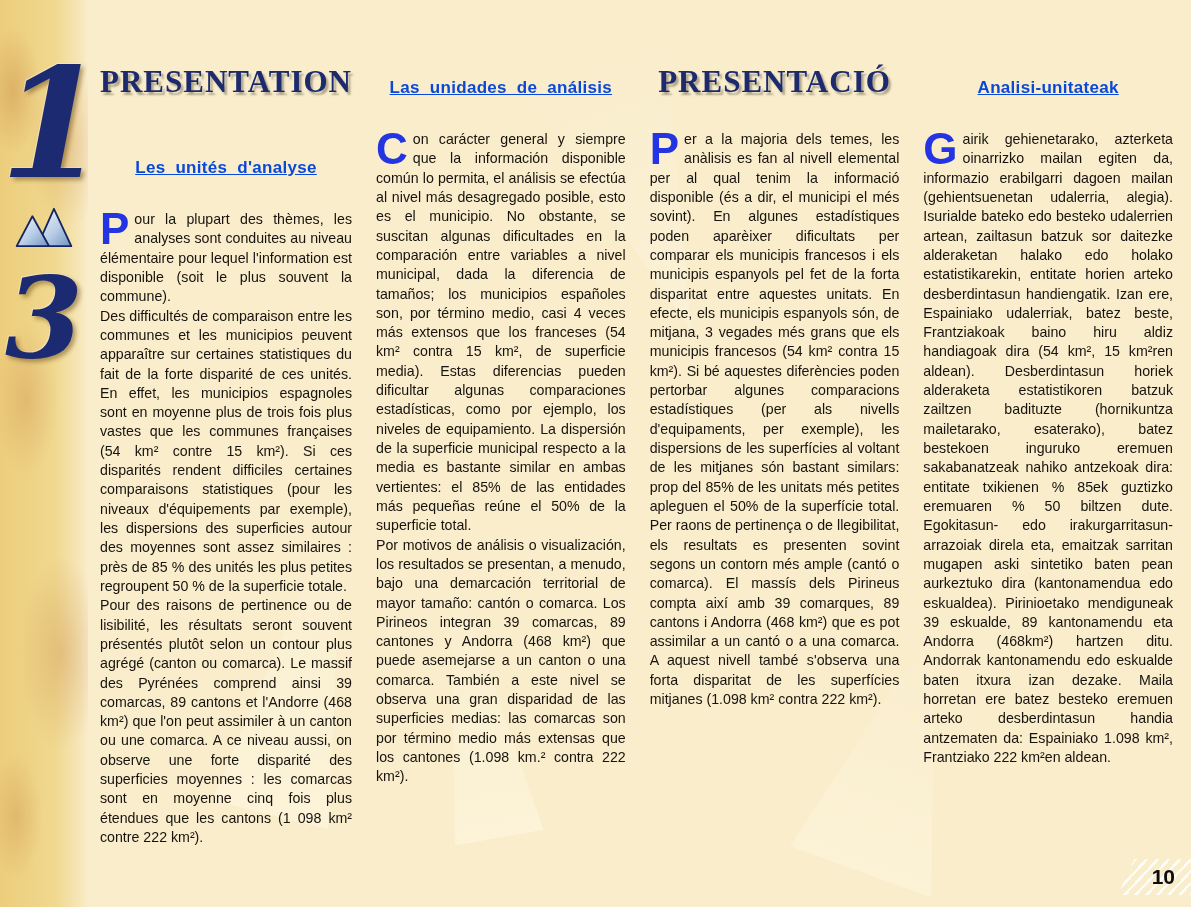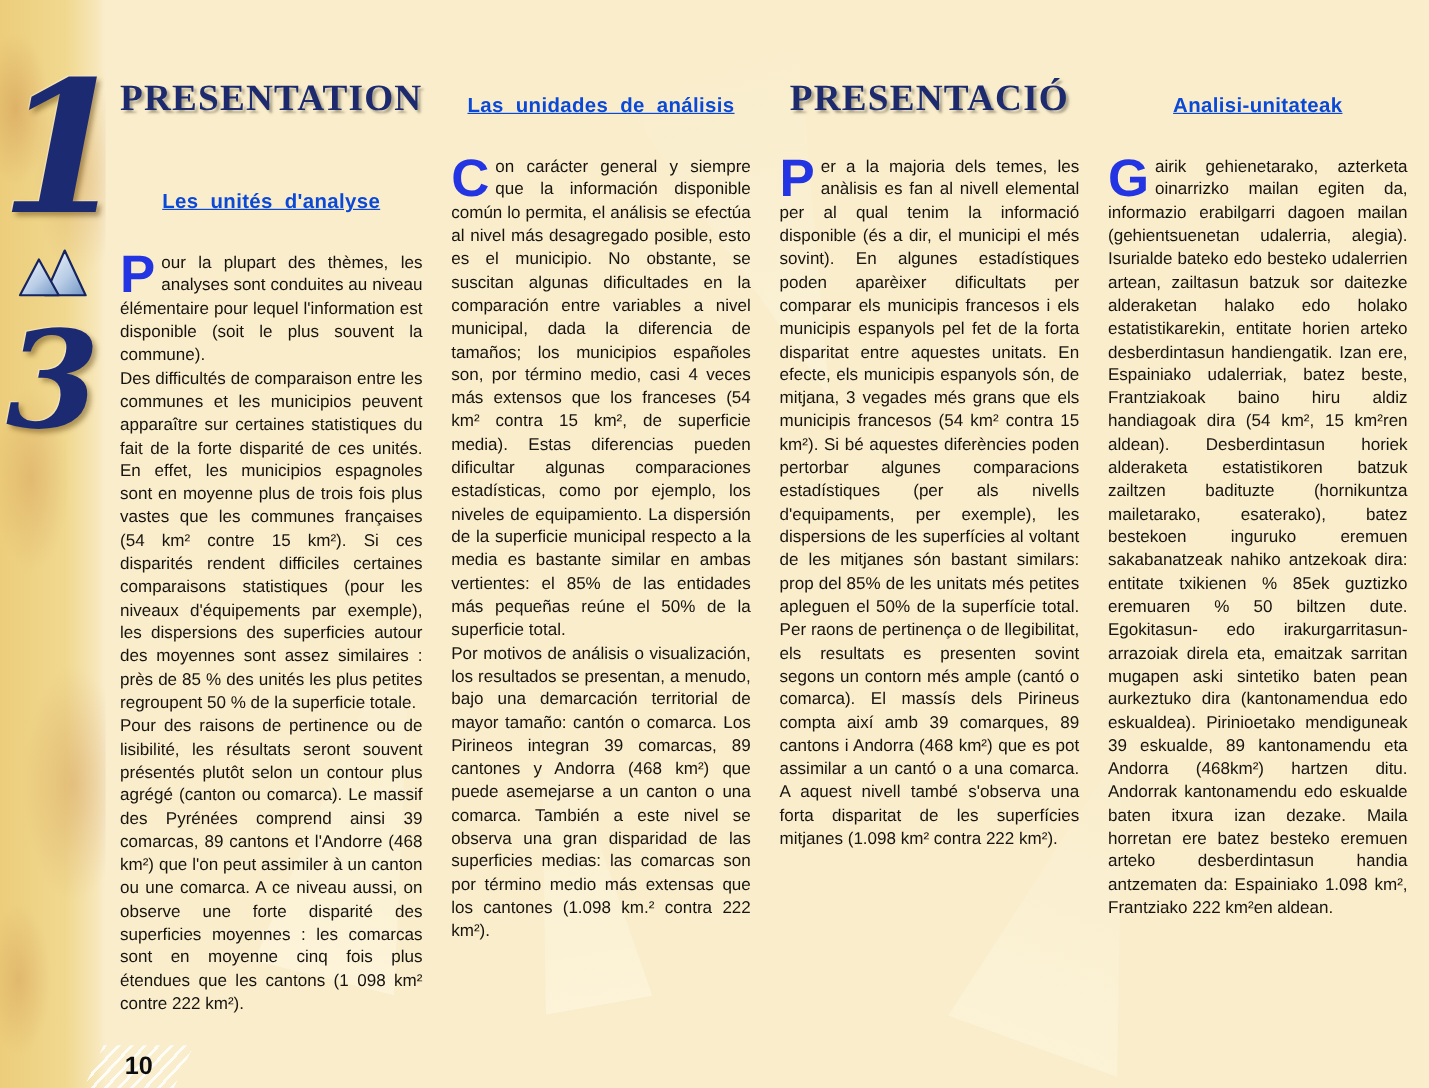--- a/index.html
+++ b/index.html
@@ -67,21 +67,21 @@
     text-align:justify;color:#17130e;
   }
   .col-body p{margin:0;}
   .dropcap{
     float:left;font-size:44px;line-height:33px;font-weight:bold;
     color:#2335e2;padding:2px 5px 0 0;
   }
 
   
   .page-num{
-    position:absolute;bottom:2px;left:88px;right:0;text-align:left;
+    position:absolute;bottom:14px;left:88px;right:0;text-align:right;
     font-size:21px;font-weight:bold;color:#0d0d0d;
   }
   .page-num .pn{position:relative;display:inline-block;padding:4px 16px;z-index:0;}
   .page-num .pn::before{
     content:"";position:absolute;inset:-2px -10px;z-index:-1;
     background:repeating-linear-gradient(115deg,
       rgba(255,255,255,.85) 0 3px, rgba(255,255,255,0) 3px 10px);
     transform:skewX(-25deg);
   }
 </style>

